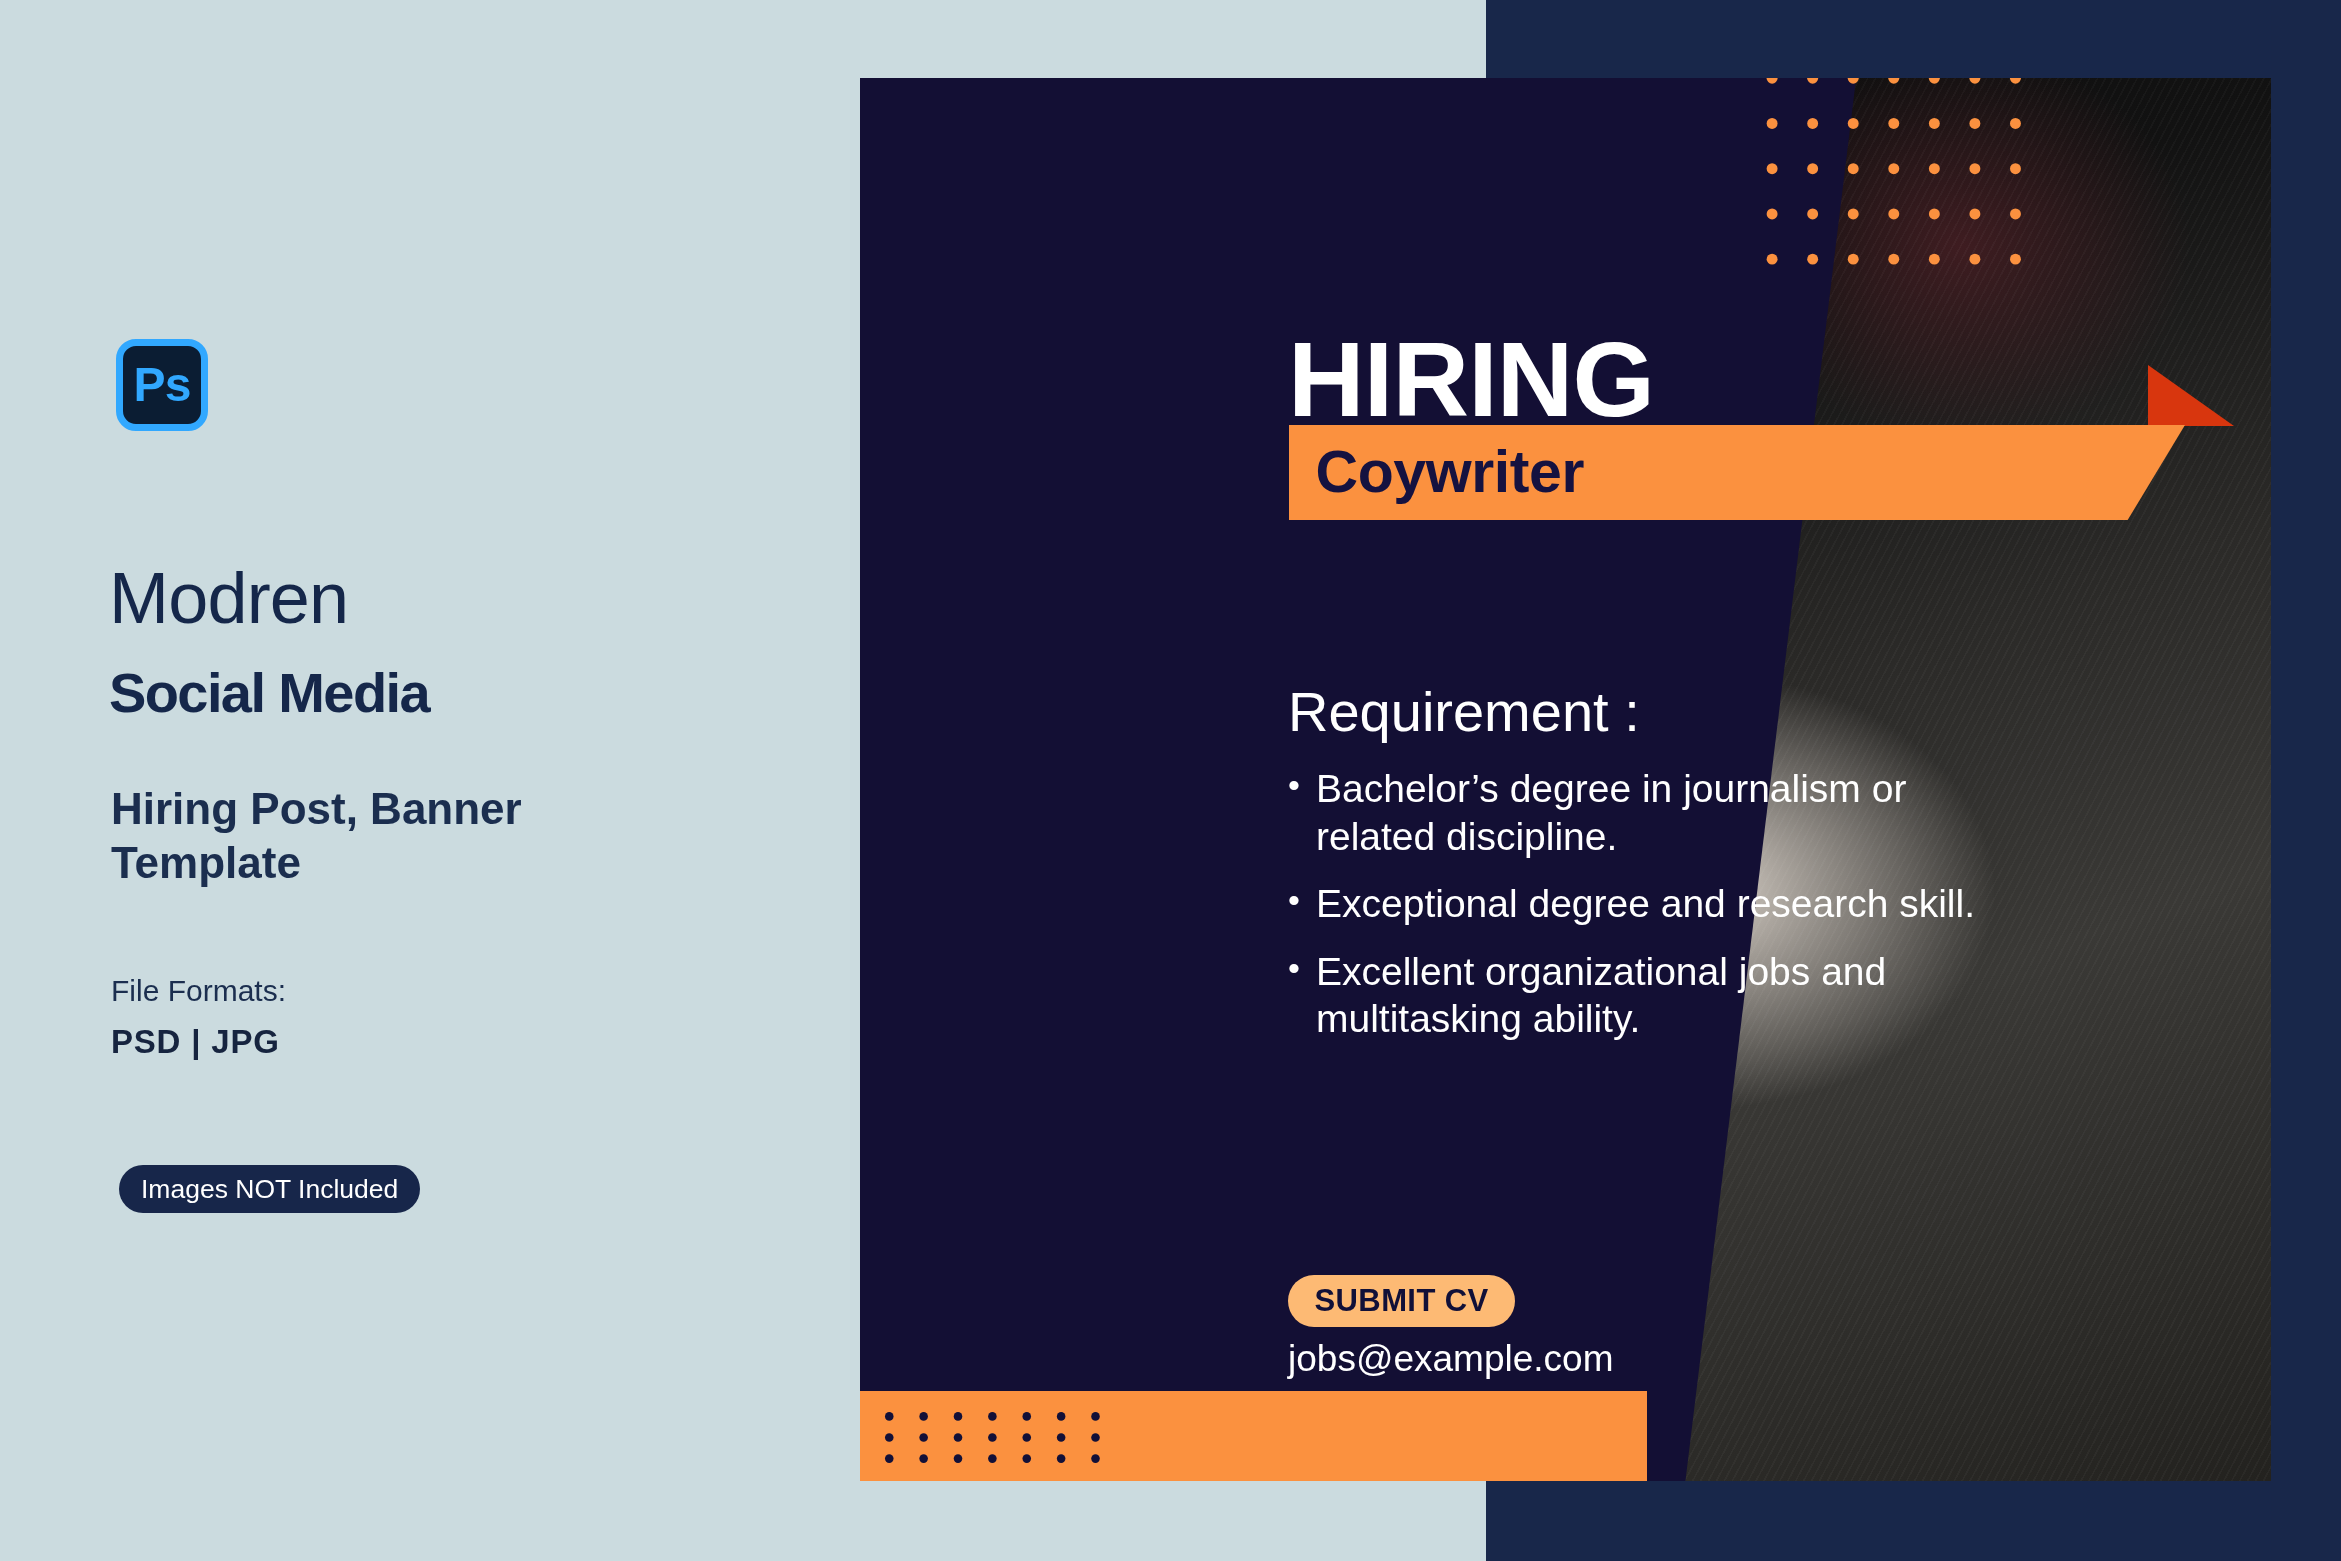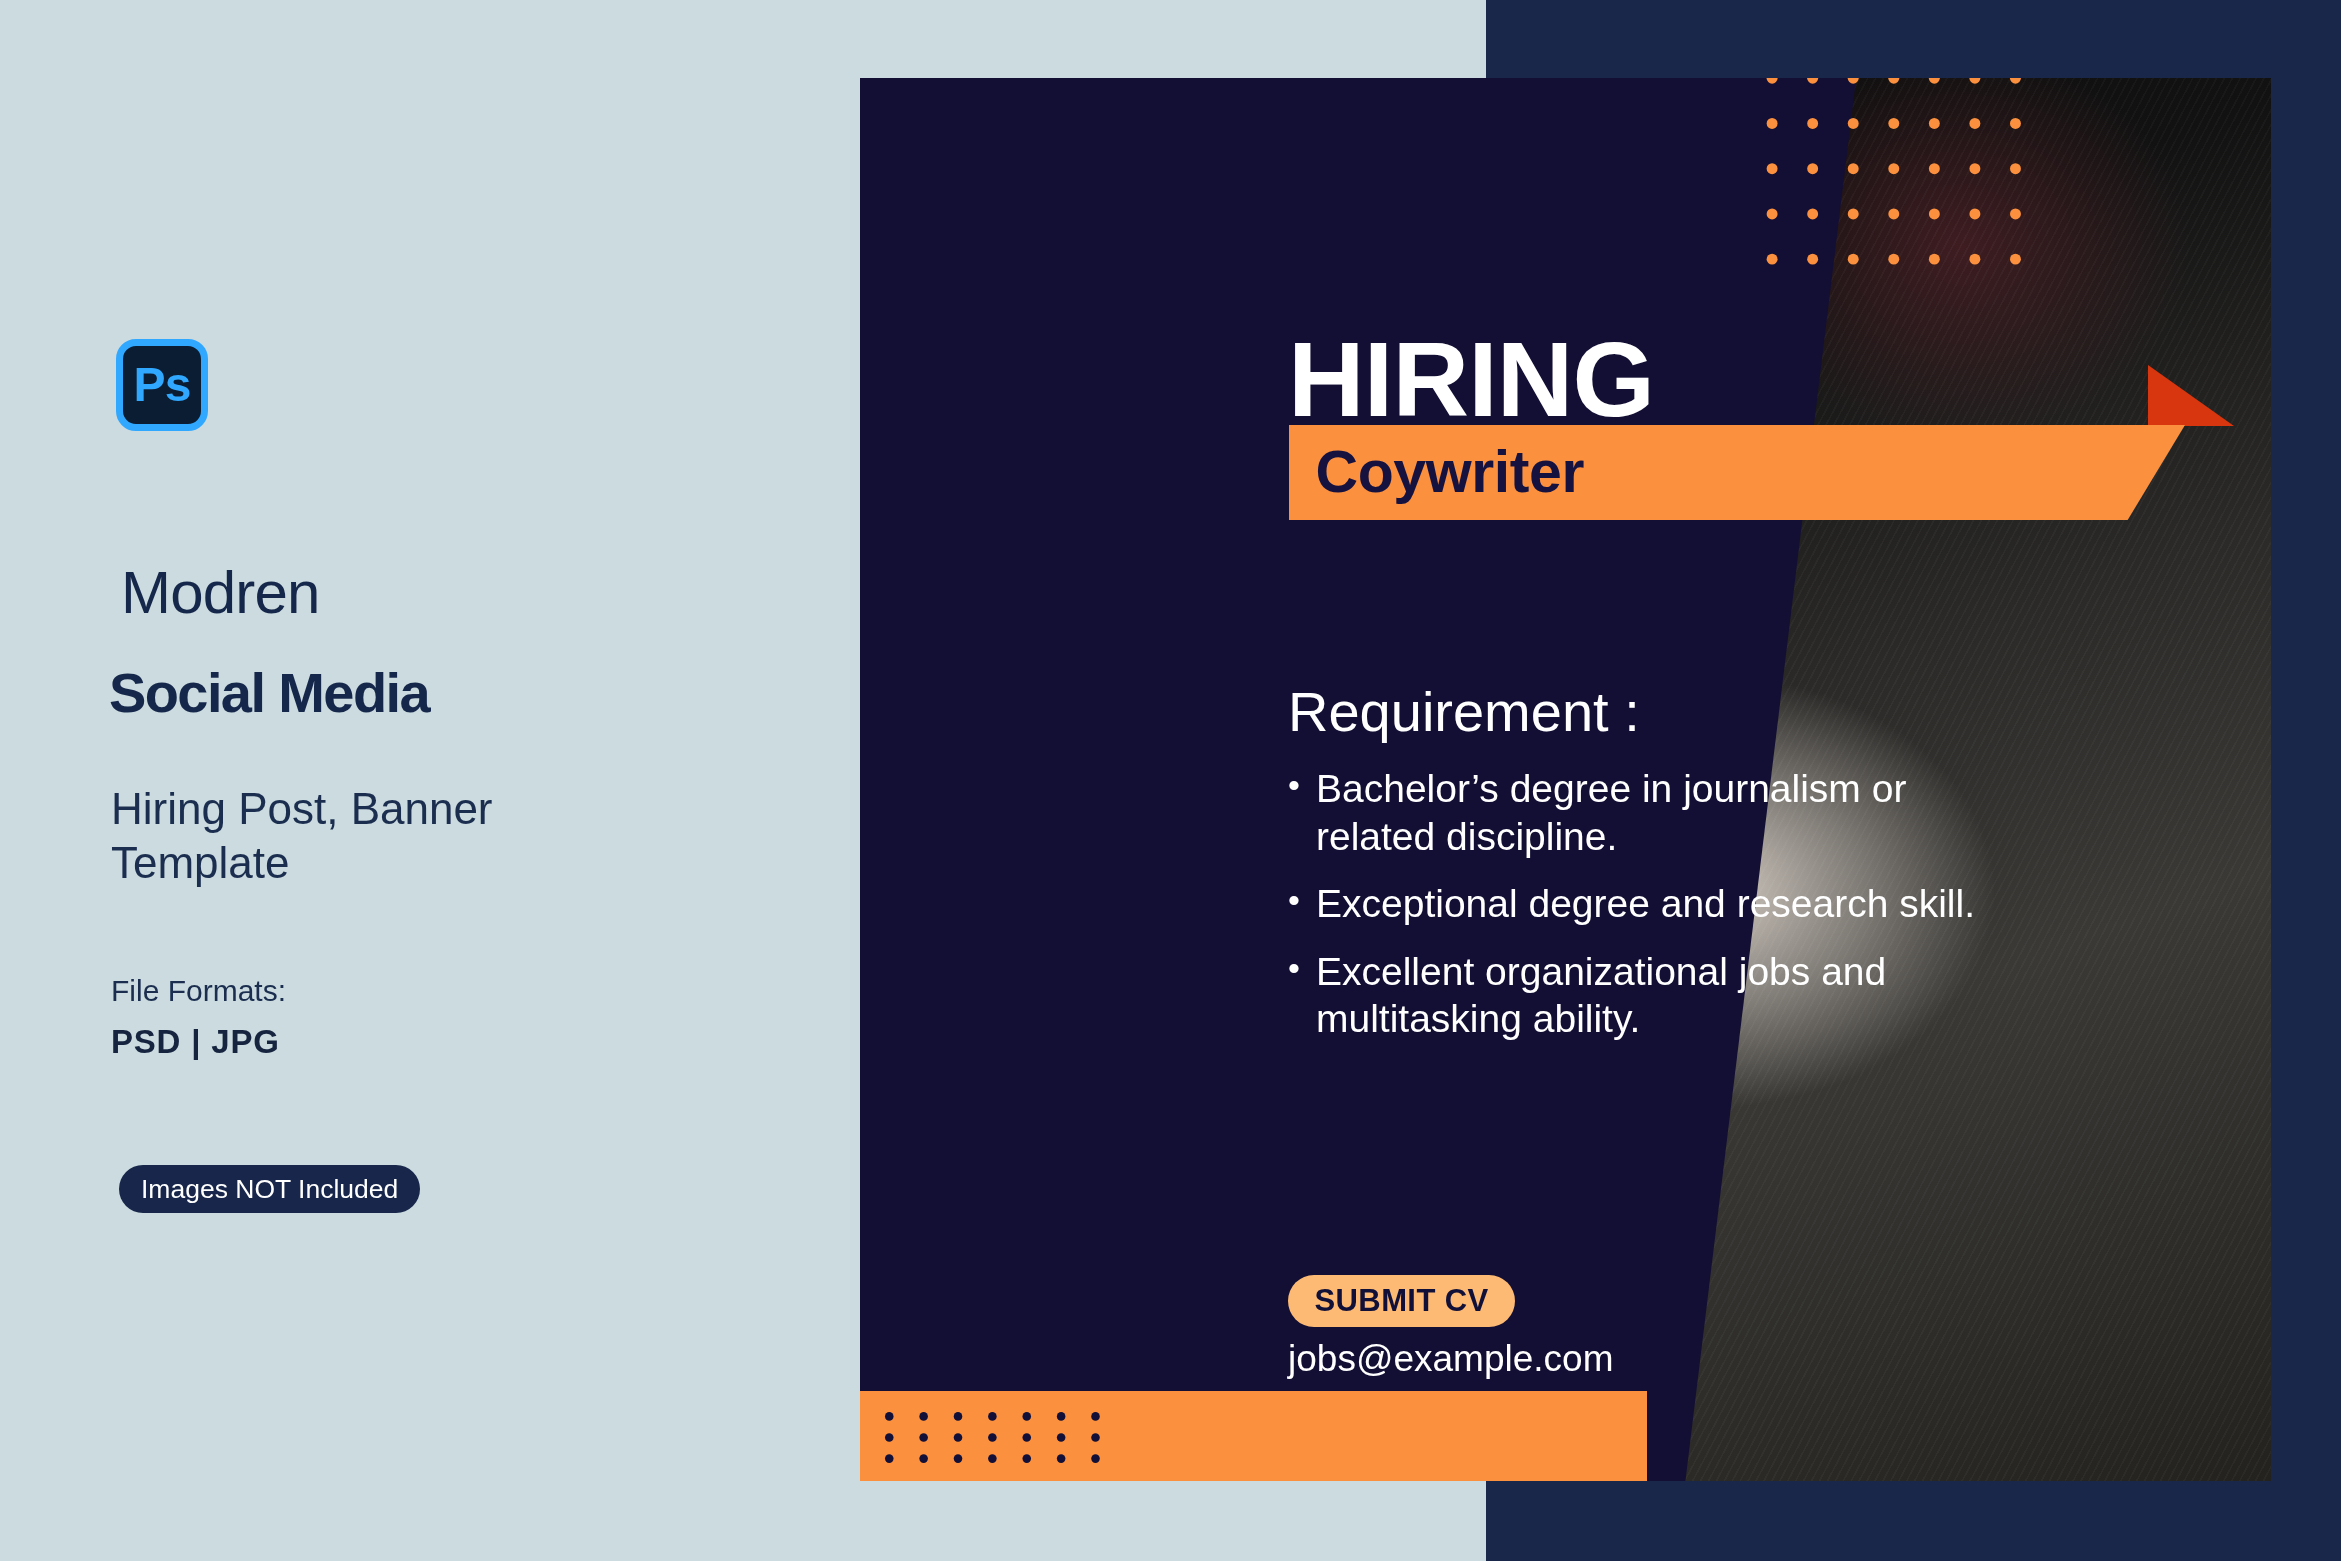--- a/index.html
+++ b/index.html
@@ -46,43 +46,42 @@
     font-size:48px;
     font-weight:700;
     letter-spacing:-0.8px;
     line-height:1;
     font-family:"Liberation Sans", sans-serif;
   }
 
   .title-thin {
     position:absolute;
     left:109px; top:561px;
-    font-size:60px;
+    font-size:72px;
     font-weight:300;
     color:#15274a;
     letter-spacing:-0.8px;
     line-height:1.05;
     white-space:nowrap;
-    margin-left:12px;
   }
   .title-bold {
     position:absolute;
     left:109px; top:664px;
     font-size:56px;
     font-weight:700;
     color:#15274a;
     letter-spacing:-1.6px;
     line-height:1.05;
     white-space:nowrap;
   }
   .subtitle {
     position:absolute;
     left:111px; top:782px;
     font-size:44px;
-    font-weight:400;
+    font-weight:700;
     color:#1b2e4f;
     line-height:1.22;
     width:500px;
   }
 
   .formats-label {
     position:absolute;
     left:111px; top:974px;
     font-size:30px;
     font-weight:400;

